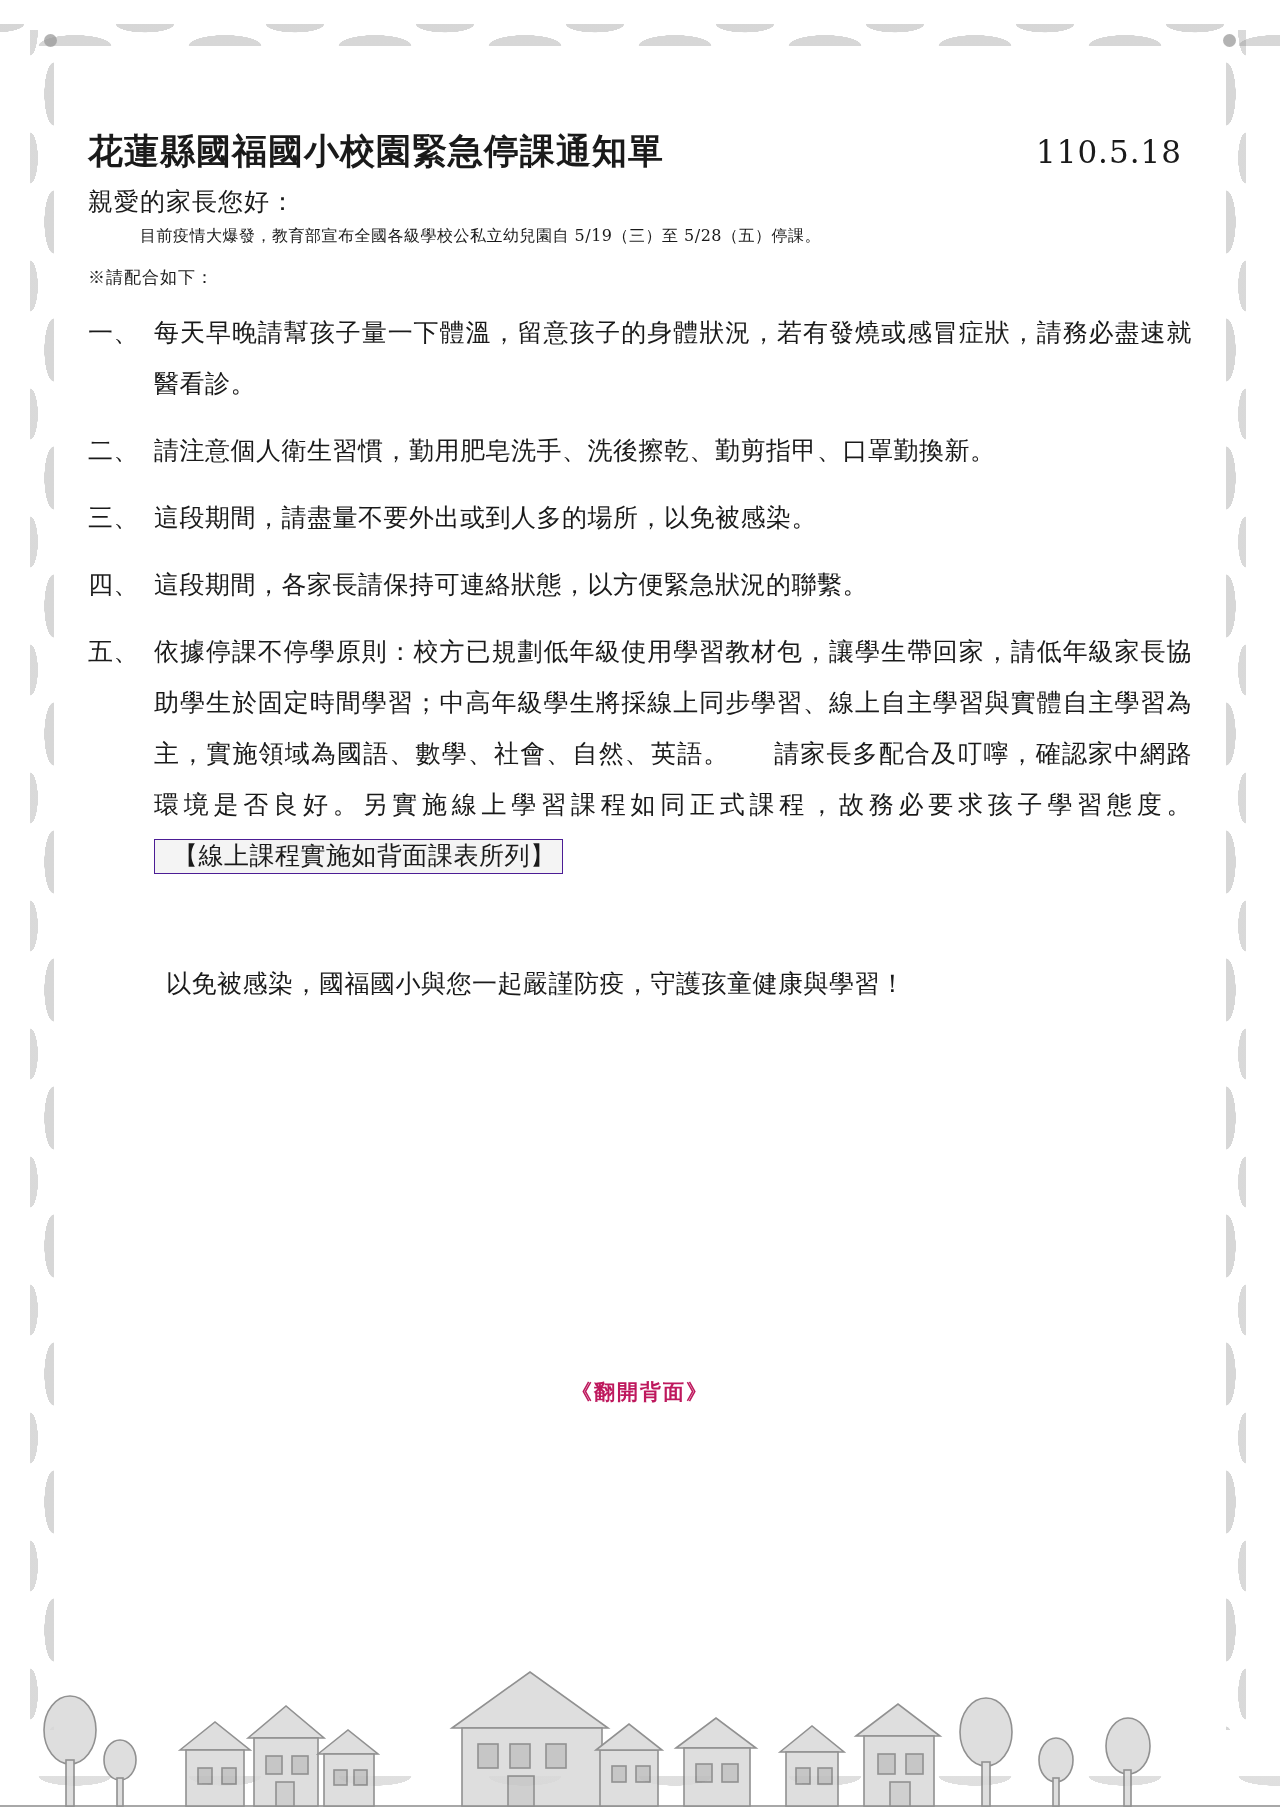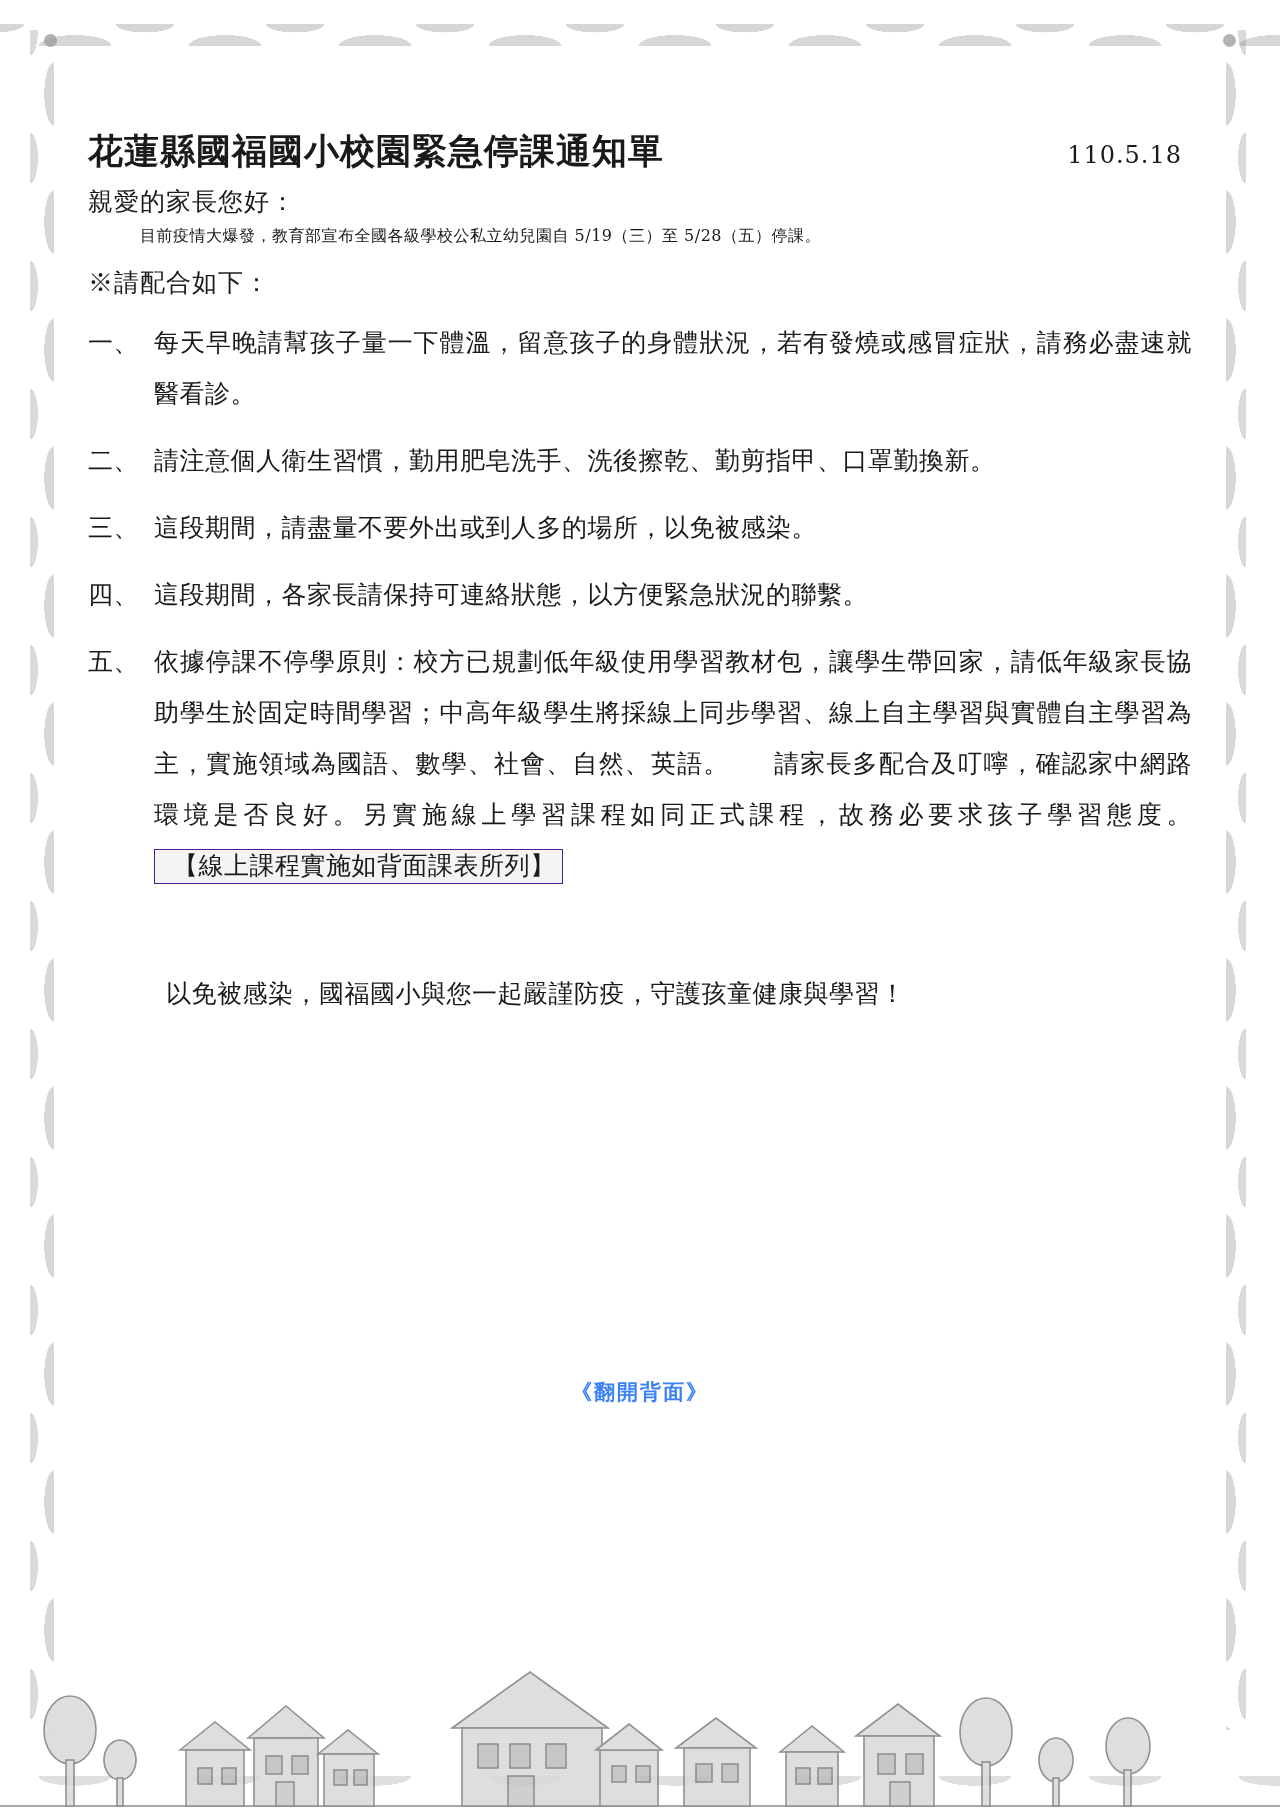--- a/index.html
+++ b/index.html
@@ -76,21 +76,21 @@
     justify-content: space-between;
     gap: 25px;
   }
   .doc-title {
     font-size: 35px;
     font-weight: 700;
     letter-spacing: 1px;
     white-space: nowrap;
   }
   .doc-date {
-    font-size: 24px;
+    font-size: 31px;
     font-family: "DejaVu Serif", "Liberation Serif", serif;
     letter-spacing: 1px;
     padding-right: 10px;
   }
 
   .salutation {
     font-size: 25px;
     margin: 10px 0 4px 0;
     letter-spacing: 1px;
   }
@@ -98,21 +98,21 @@
   .para {
     font-size: 16px;
     line-height: 1.78;
     letter-spacing: 0.5px;
     text-align: justify;
     margin: 0 0 10px 0;
   }
   .para.indent { text-indent: 52px; }
 
   .note-head {
-    font-size: 25px;
+    font-size: 17px;
     letter-spacing: 1px;
     margin: 16px 0 18px 0;
   }
 
   .list {
     margin: 0;
     padding: 0;
     list-style: none;
   }
   .list-item {
@@ -150,21 +150,21 @@
 
   .flip-note {
     position: absolute;
     left: 0;
     right: 0;
     top: 1378px;
     text-align: center;
     font-size: 21px;
     font-weight: 700;
     letter-spacing: 2px;
-    color: #3b82f6;
+    color: #be185d;
   }
 
   
   .skyline {
     position: absolute;
     left: 0;
     bottom: 0;
     width: 1280px;
     height: 200px;
     opacity: 0.85;

